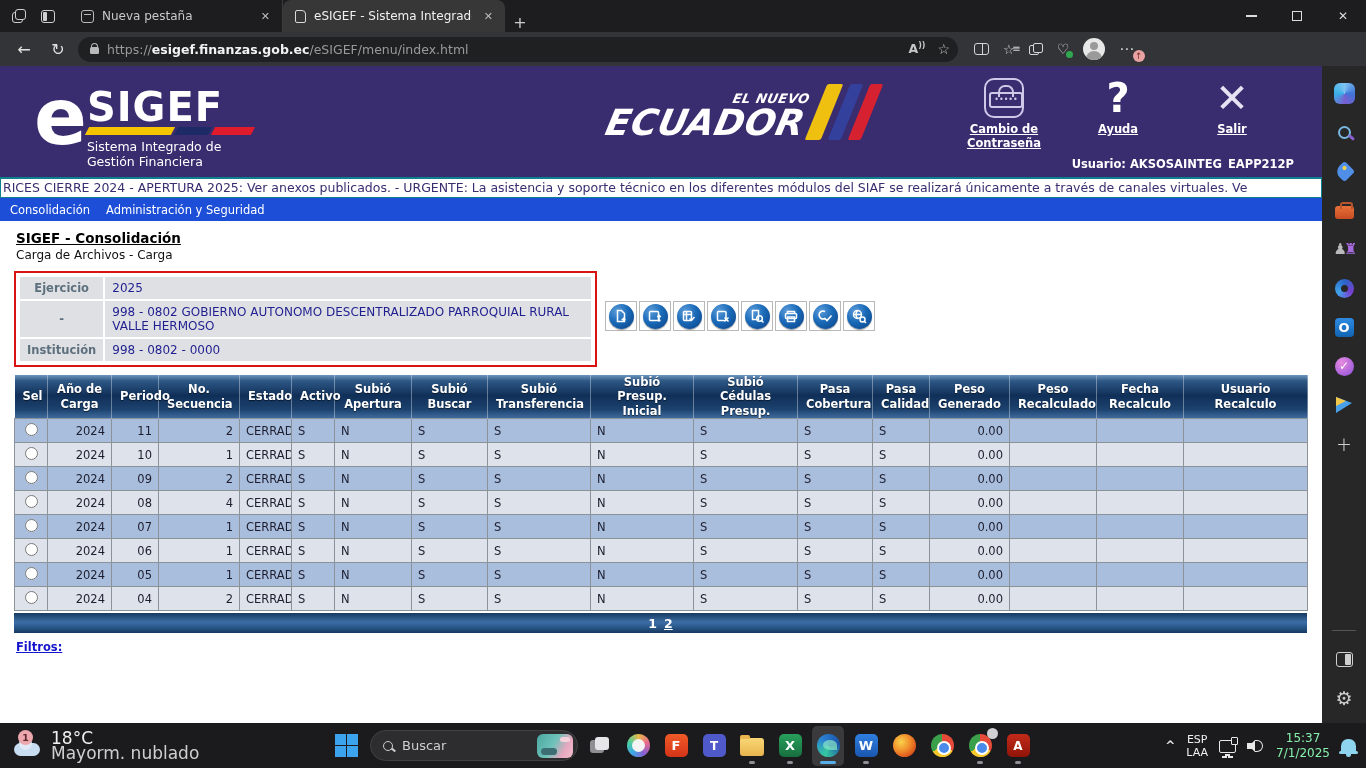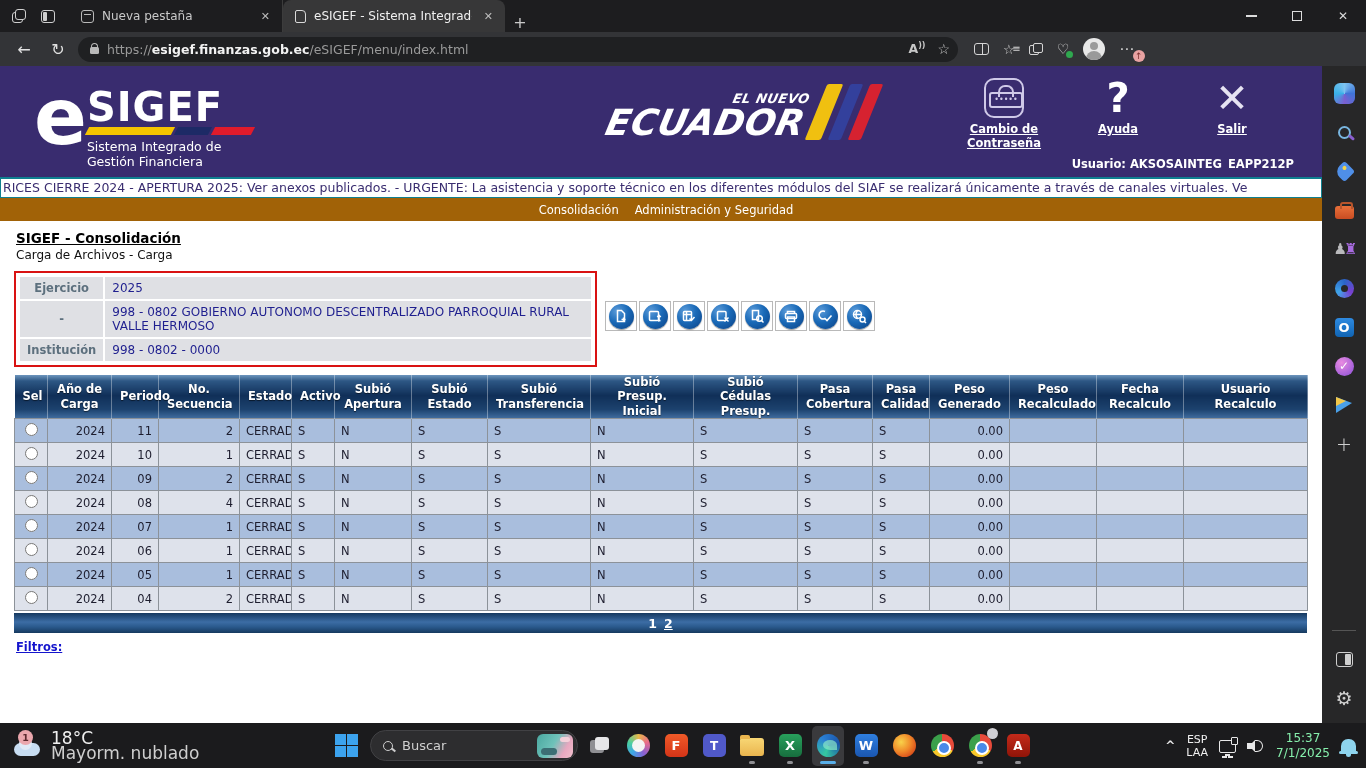--- a/index.html
+++ b/index.html
@@ -90,21 +90,21 @@
   .icon-lock { width:40px; height:40px; border:2px solid #cfc9e8; border-radius:10px; position:relative; }
   .icon-lock::before { content:""; position:absolute; left:12px; top:5px; width:12px; height:10px; border:2.5px solid #cfc9e8; border-bottom:none; border-radius:7px 7px 0 0; }
   .icon-lock::after { content:"•••••"; position:absolute; left:3px; top:12px; width:30px; height:12px; border:2px solid #cfc9e8; border-radius:3px; font-size:8px; line-height:11px; text-align:center; color:#cfc9e8; letter-spacing:0; }
   .icon-q { font-size:40px; font-weight:800; color:#fff; }
   .icon-x { font-size:40px; font-weight:300; color:#e6e3f2; line-height:40px; }
   .hdr-user { position:absolute; right:100px; bottom:6px; font-size:11.5px; font-weight:bold; }
   .hdr-station { position:absolute; right:28px; bottom:6px; font-size:11.5px; font-weight:bold; }
 
   
   .marquee { height:20px; background:#fff; border:1px solid #0f808f; color:#3a2d70; font-size:12.5px; line-height:17px; white-space:nowrap; overflow:hidden; padding-left:2px; flex:0 0 auto; }
-  .menubar { height:23px; background:#a16207; display:flex; align-items:center; gap:16px; padding-left:10px; flex:0 0 auto;justify-content:center; }
+  .menubar { height:23px; background:#1d4ed8; display:flex; align-items:center; gap:16px; padding-left:10px; flex:0 0 auto; }
   .menubar span { color:#fff; font-size:11.5px; }
 
   
   .content { flex:1; background:#fff; padding-top:9px; overflow:hidden; }
   .page-title { margin-left:16px; font-size:13.5px; font-weight:bold; color:#000;text-decoration:underline; }
   .breadcrumb { margin-left:16px; font-size:12px; color:#111; margin-top:2px; }
   .form-zone { display:flex; margin:9px 0 0 14px; }
   .form-box { width:583px; border:2px solid #d91212; background:#fff; padding:2px; }
   .form-table { width:100%; border-collapse:separate; border-spacing:2px; }
   .form-table td { background:#dfe0e4; font-size:11.5px; padding:3px 7px; }
@@ -452,21 +452,21 @@
             </colgroup>
           <thead>
               <tr id="grid-head">
                 <th>Sel</th>
                 <th>Año de Carga</th>
                 <th>Periodo</th>
                 <th>No. Secuencia</th>
                 <th>Estado</th>
                 <th>Activo</th>
                 <th>Subió Apertura</th>
-                <th>Subió Estado</th>
+                <th>Subió Buscar</th>
                 <th>Subió Transferencia</th>
                 <th>Subió Presup. Inicial</th>
                 <th>Subió Cédulas Presup.</th>
                 <th>Pasa Cobertura</th>
                 <th>Pasa Calidad</th>
                 <th>Peso Generado</th>
                 <th>Peso Recalculado</th>
                 <th>Fecha Recalculo</th>
                 <th>Usuario Recalculo</th>
               </tr>

